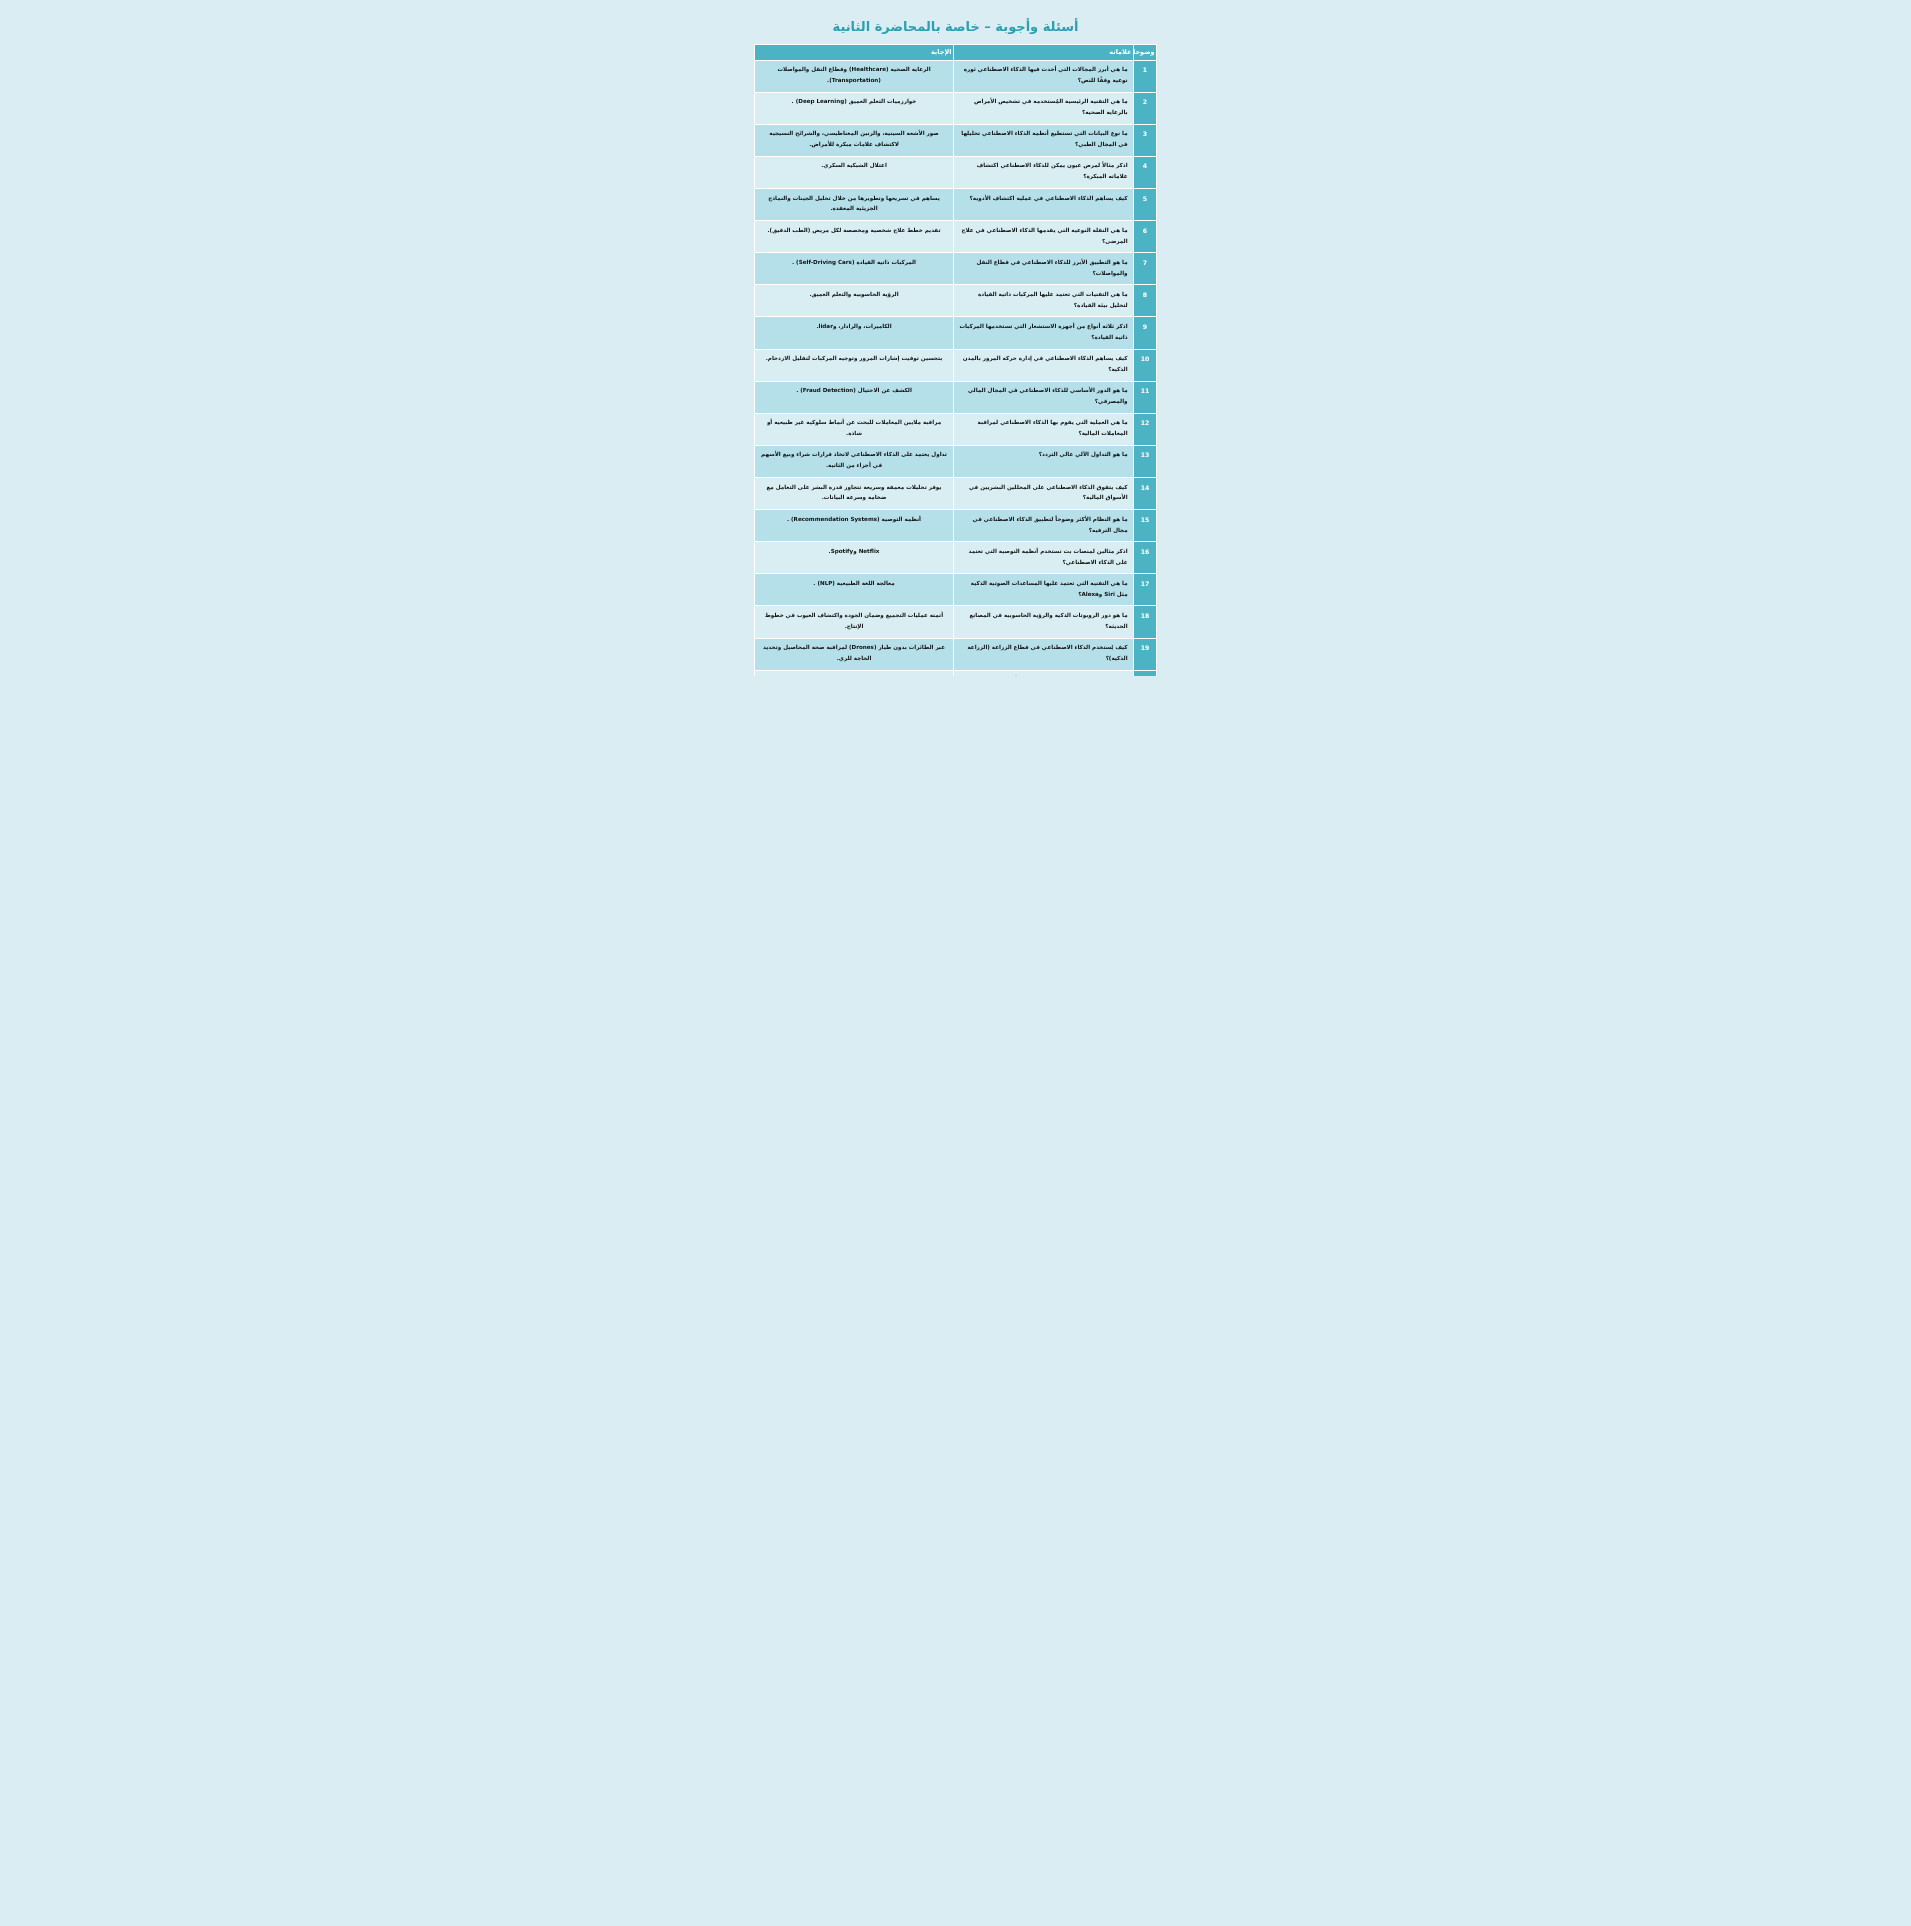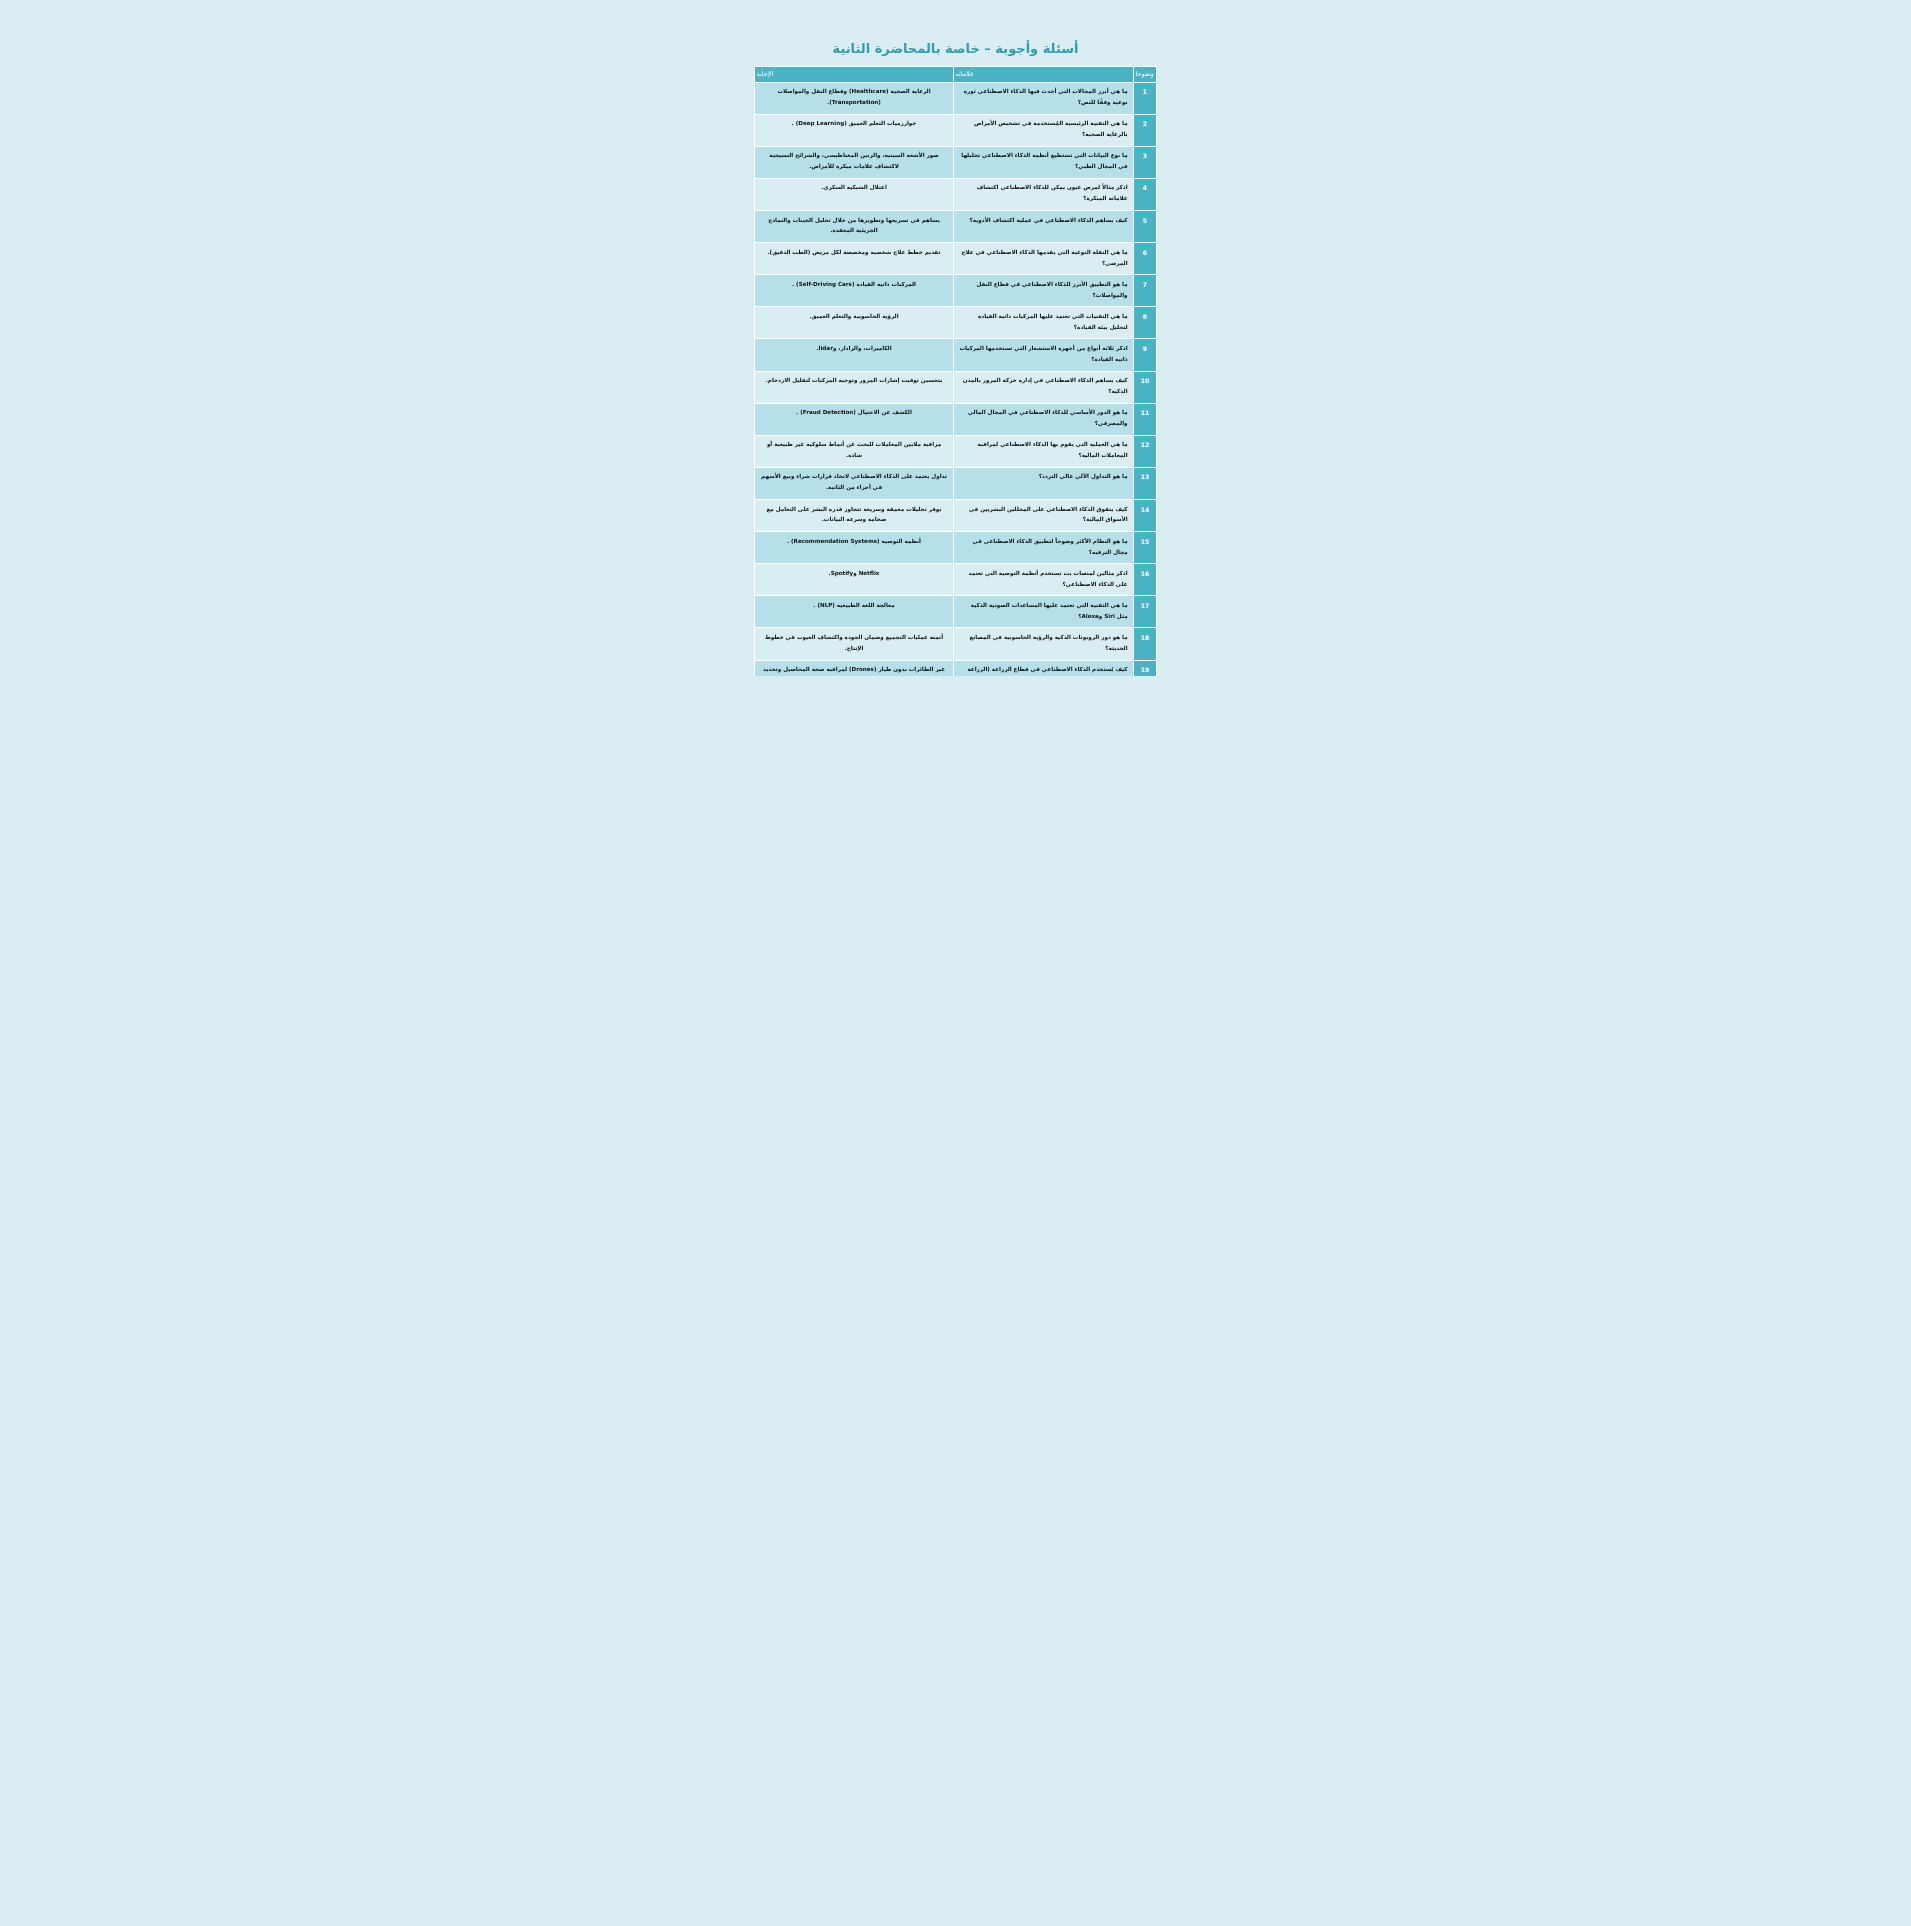--- a/index.html
+++ b/index.html
@@ -20,22 +20,22 @@
   }
   .page{
     width:478px;
     height:676px;
     margin:0 auto;
     background:var(--c-page);
     position:relative;
     overflow:hidden;
   }
   .page-title{
-    margin:8px;
-    padding-top:33px;
+    margin:0;
+    padding-top:19px;
     text-align:center;
     font-size:13px;
     font-weight:bold;
     color:var(--c-title);
     letter-spacing:0;
   }
   .table-wrap{
     width:403px;
     margin:10.4px auto 0 auto;
   }
@@ -47,23 +47,23 @@
     direction:rtl;
     table-layout:fixed;
   }
   col.col-num{width:22px;}
   col.col-q{width:179px;}
   col.col-a{width:auto;}
   th{
     background:var(--c-teal);
     color:#ffffff;
     font-size:6.5px;
-    font-weight:normal;
+    font-weight:bold;
     padding:2.7px 1.5px 3.1px 1.5px;
-    text-align:left;
+    text-align:right;
     line-height:1.3;
   }
   td{
     vertical-align:top;
     font-size:5.6px;
     font-weight:700;
     color:var(--c-text);
     line-height:1.95;
     padding:3.5px 5.4px 5.8px 5.4px;
   }

